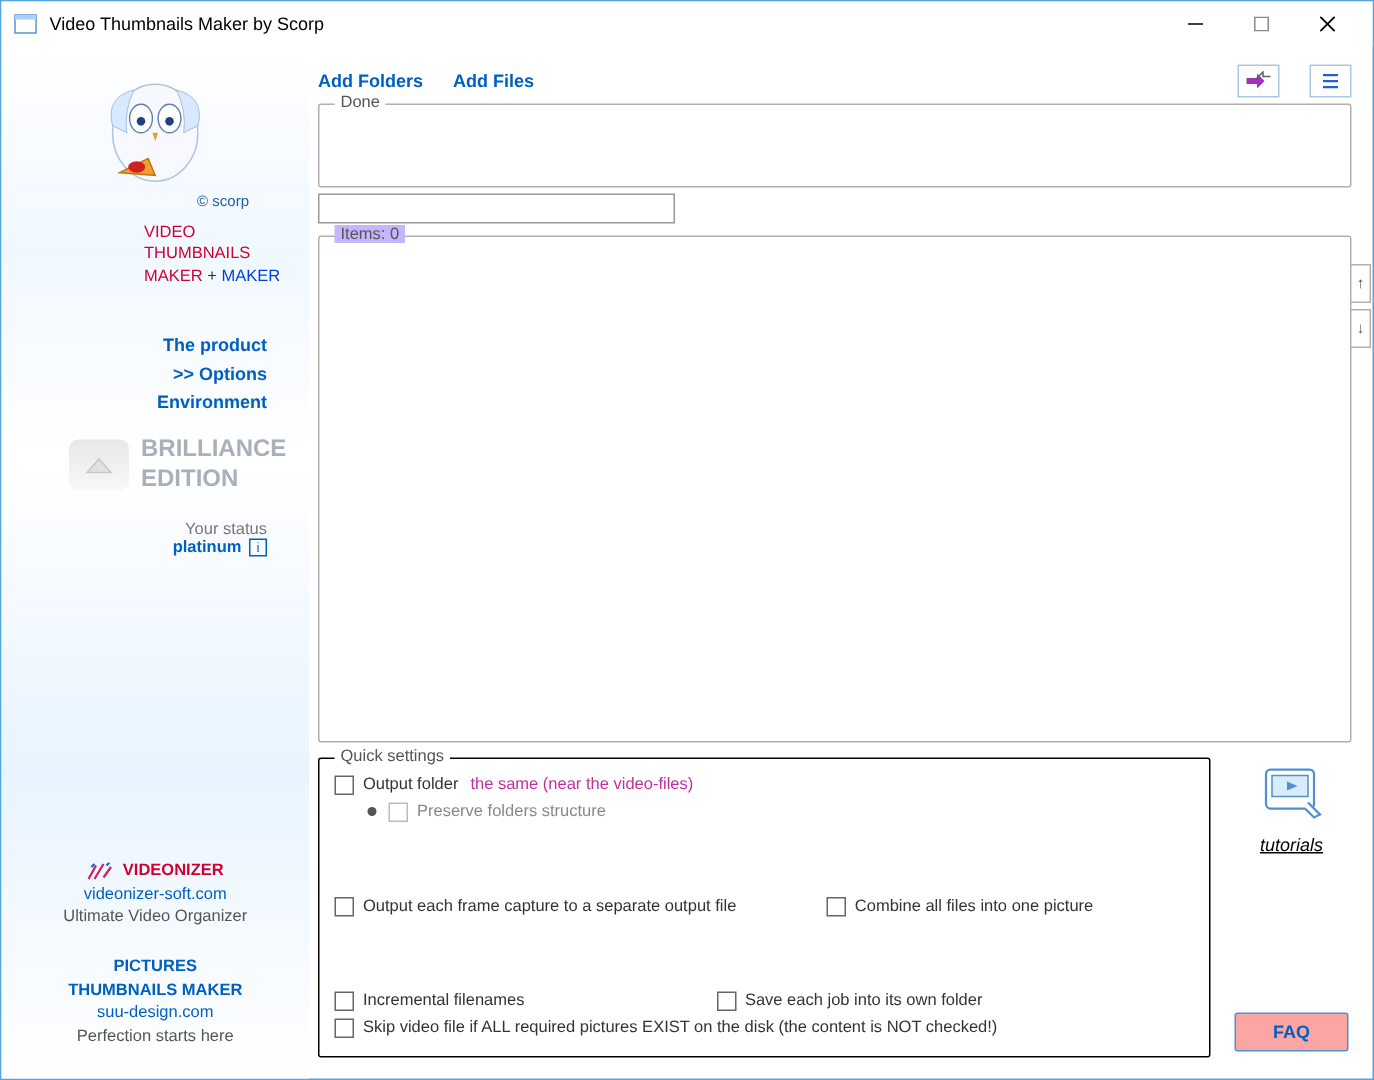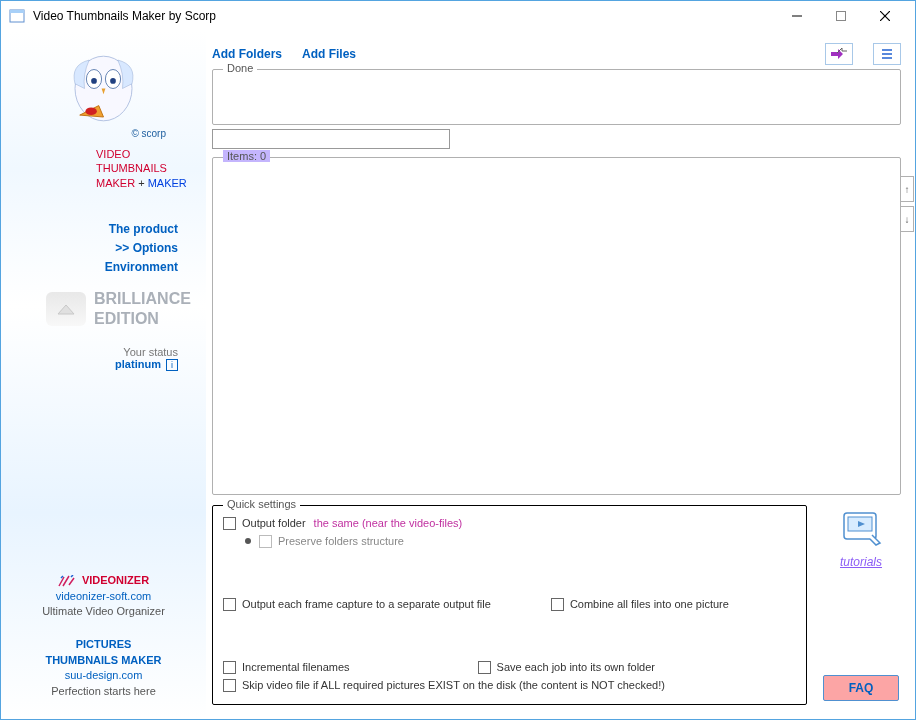--- a/index.html
+++ b/index.html
@@ -75,21 +75,21 @@
     .qs-chk.disabled { border-color: #bbb; }
     .qs-radio-dot { width: 6px; height: 6px; border-radius:50%; background:#555; margin-left: 4px; margin-right: 8px; flex-shrink:0;}
     .qs-link { color: #c030a0; cursor: pointer; margin-left: 8px;}
     .qs-pair { display:flex; gap: 60px; margin-top: 45px;}
     .qs-indent { padding-left: 18px; }
     .qs-disabled { color: #888; }
 
     .right-buttons { width: 80px; display:flex; flex-direction:column; align-items:center; justify-content:space-between; padding: 4px 0;}
     .tutorials-box { text-align:center; cursor:pointer;}
     .tutorials-box svg { width: 46px; height: 42px; }
-    .tutorials-text { color: #8b5cf6; font-size: 12px; font-style: italic; text-decoration: underline; }
+    .tutorials-text { color: #000000; font-size: 12px; font-style: italic; text-decoration: underline; }
     .faq-btn { width: 76px; height: 26px; border: 1px solid #5090d0; background: #fca5a5; color: #0060c0; font-weight: bold; font-size: 12px; cursor:pointer; display:flex; align-items:center; justify-content:center; border-radius: 2px;}
   </style>
 </head>
 <body>
 
 <div class="window">
 
   <div class="titlebar">
     <span class="titlebar-icon">
       <svg viewBox="0 0 16 16">

